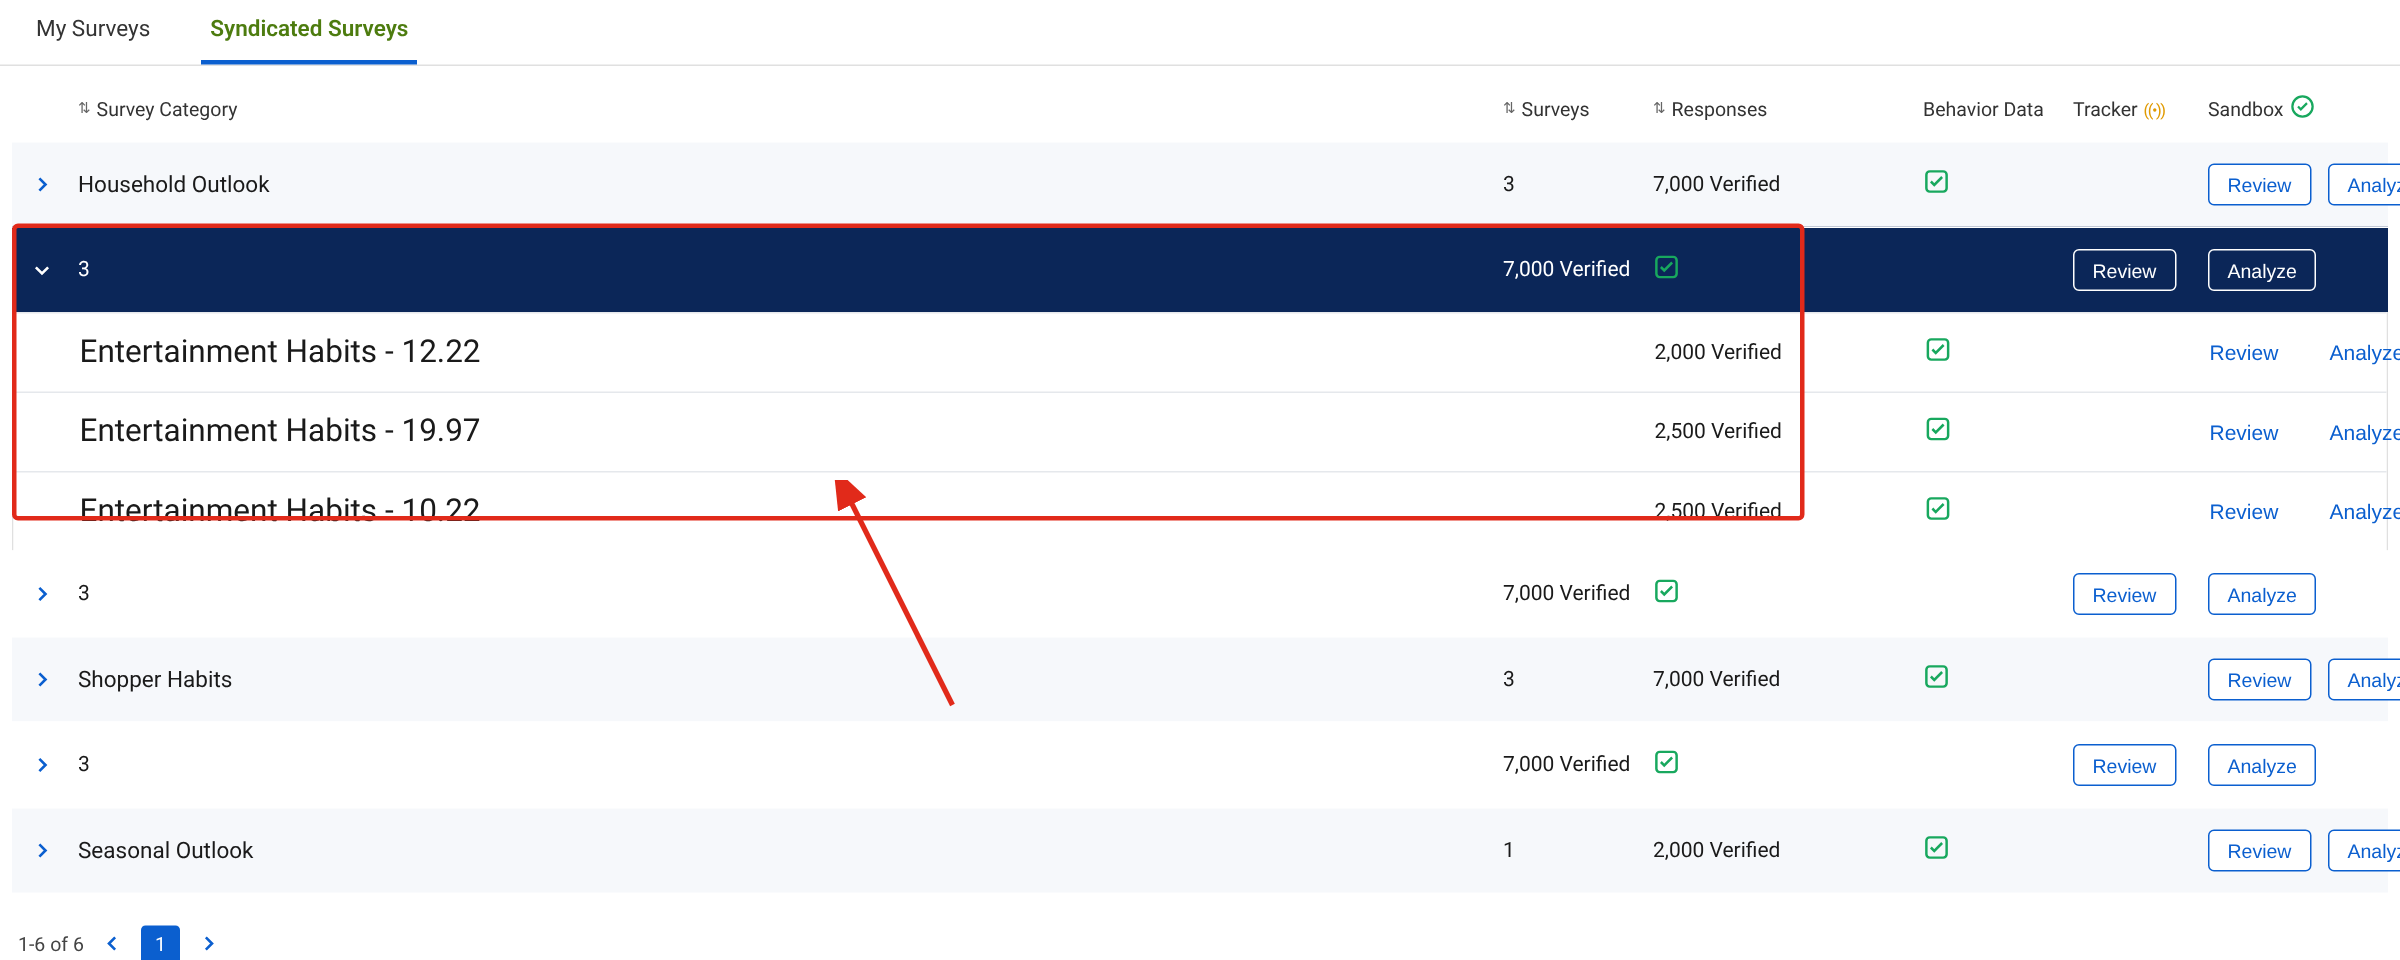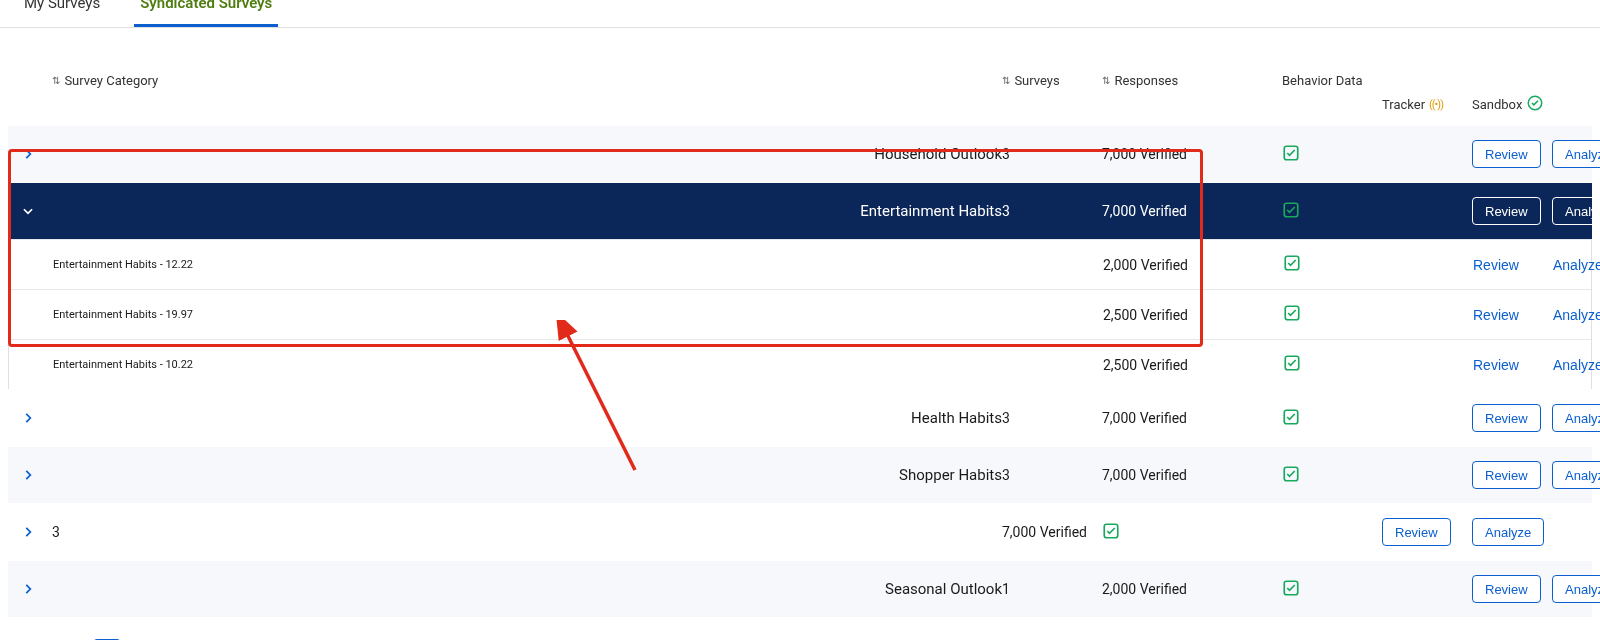--- a/index.html
+++ b/index.html
@@ -10,21 +10,21 @@
     color: #1a1a1a;
     background: #fff;
     width: 1600px;
   }
   .tabs {
     display: flex;
     gap: 28px;
     padding: 0 18px;
     border-bottom: 1px solid #e0e0e0;
     align-items: flex-end;
-    height: 28px;
+    height: 44px;
   }
   .tab {
     padding: 0 6px 12px 6px;
     font-size: 15px;
     color: #333;
     cursor: pointer;
     border-bottom: 3px solid transparent;
   }
   .tab.active {
     color: #4d7c0f;
@@ -55,57 +55,57 @@
     background: #f6f8fb;
     border-top: 1px solid #fff;
   }
   .row.white { background: #fff; }
   .row .expand {
     width: 24px;
     color: #0b5fcf;
     cursor: pointer;
     display:flex; justify-content:center;
   }
-  .row .name { font-size: 15px; color: #1a1a1a; text-align: right; }
+  .row .name { font-size: 15px; color: #1a1a1a; }
 
   .row.selected { background: #0b2658; color: #fff; }
   .row.selected .name { color: #fff; }
   .row.selected .expand { color: #fff; }
 
   .sub-rows {
     border-left: 1px solid #e0e0e0;
     border-right: 1px solid #e0e0e0;
     margin: 0 0 0 0;
   }
   .sub-row {
     padding: 14px 4px 14px 8px;
     border-top: 1px solid #e5e8ec;
     background:#fff;
   }
-  .sub-row .name { padding-left: 0; font-size: 11px; }
+  .sub-row .name { padding-left: 0; font-size: 21px; }
   .sub-row .expand { }
 
   .btn {
     display:inline-flex; align-items:center; justify-content:center;
     height:28px; padding:0 12px;
     border:1px solid #0b5fcf; color:#0b5fcf; background:#fff;
     border-radius:4px; font-size:13px; cursor:pointer;
     min-width:68px;
   }
   .row.selected .btn {
     background: transparent; color:#fff; border-color:#fff;
   }
 
   .link-btn {
     color:#0b5fcf; font-size:14px; cursor:pointer; background:none; border:none;
     padding:0;
   }
 
   .tracker-head-icon {
-    display:inline-flex; align-items:center; gap:4px;margin-top:48px;
+    display:inline-flex; align-items:center; gap:4px;
   }
   .tracker-dot {
     color:#e09a00; font-size:11px; letter-spacing:-1px;
   }
   .sandbox-check { color:#18a85e; font-size:14px; }
 
   .highlight-box {
     position:absolute;
     border:3px solid #e12a1a;
     border-radius:4px;
@@ -198,21 +198,20 @@
     <div><button class="btn">Review</button></div>
     <div><button class="btn">Analyze</button></div>
   </div>
 
   <div class="row selected">
     <div class="expand">
       <svg class="svg-chevron" viewBox="0 0 24 24" fill="none" stroke="currentColor" stroke-width="3">
           <path d="M5 9l7 7 7-7"></path>
         </svg>
     </div>
-    <div class="name">Entertainment Habits</div>
     <div>3</div>
     <div>7,000 Verified</div>
     <div>
       <svg class="svg-checkbox" viewBox="0 0 24 24" fill="none" stroke="#18a85e" stroke-width="2.2">
           <rect x="3" y="3" width="18" height="18" rx="3"></rect>
           <path d="M7 12l3 3 7-7"></path>
         </svg>
     </div>
     <div></div>
     <div><button class="btn">Review</button></div>
@@ -266,21 +265,20 @@
       <div><button class="link-btn">Analyze</button></div>
     </div>
   </div>
 
   <div class="row white">
     <div class="expand">
       <svg class="svg-chevron" viewBox="0 0 24 24" fill="none" stroke="currentColor" stroke-width="3">
           <path d="M9 5l7 7-7 7"></path>
         </svg>
     </div>
-    <div class="name">Health Habits</div>
     <div>3</div>
     <div>7,000 Verified</div>
     <div>
       <svg class="svg-checkbox" viewBox="0 0 24 24" fill="none" stroke="#18a85e" stroke-width="2.2">
           <rect x="3" y="3" width="18" height="18" rx="3"></rect>
           <path d="M7 12l3 3 7-7"></path>
         </svg>
     </div>
     <div></div>
     <div><button class="btn">Review</button></div>

